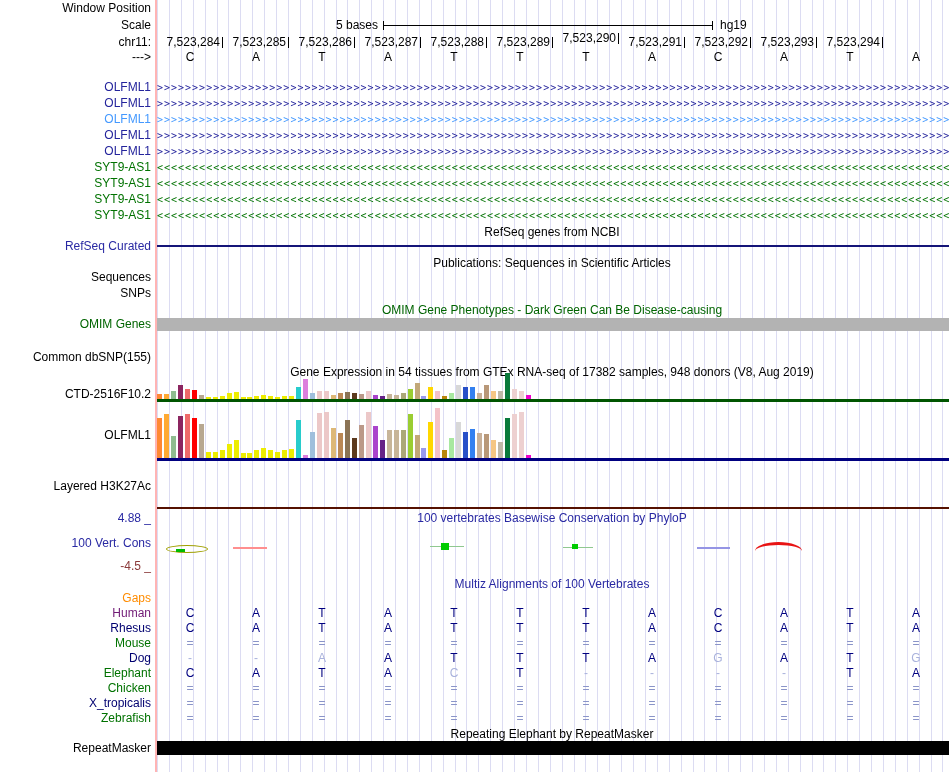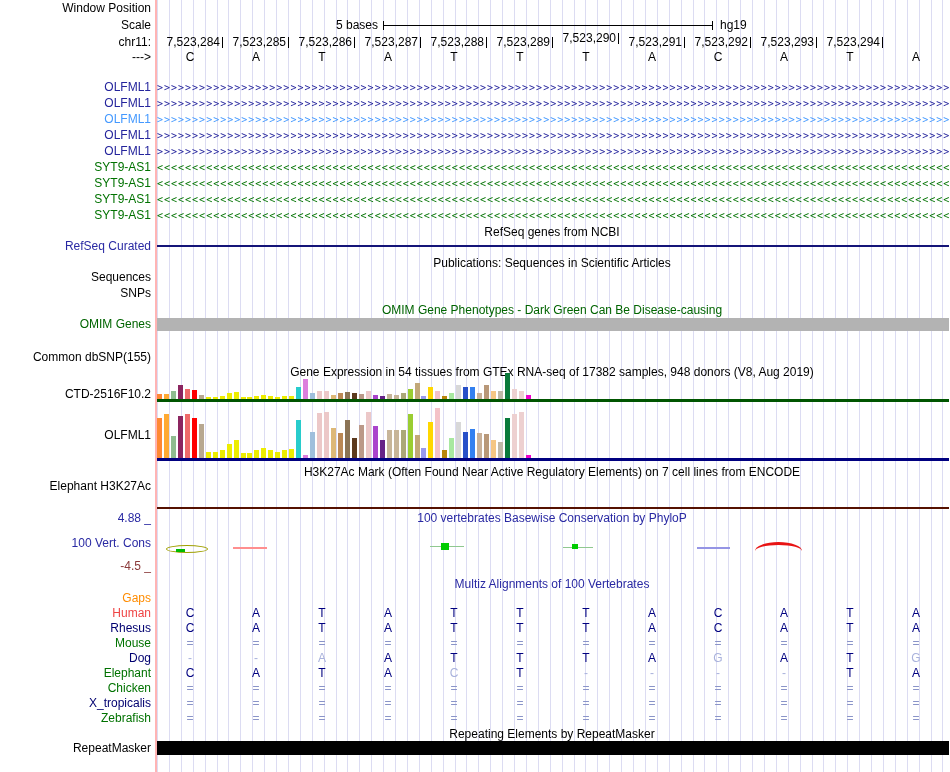--- a/index.html
+++ b/index.html
@@ -290,22 +290,21 @@
       <div class="bar" style="left: 477.16px; top: 433px; height: 25px; background: rgb(200, 176, 152);"></div>
       <div class="bar" style="left: 484.12px; top: 434px; height: 24px; background: rgb(184, 152, 120);"></div>
       <div class="bar" style="left: 491.08px; top: 440px; height: 18px; background: rgb(245, 198, 132);"></div>
       <div class="bar" style="left: 498.04px; top: 442px; height: 16px; background: rgb(192, 184, 168);"></div>
       <div class="bar" style="left: 505px; top: 418px; height: 40px; background: rgb(10, 122, 60);"></div>
       <div class="bar" style="left: 511.96px; top: 414px; height: 44px; background: rgb(237, 208, 208);"></div>
       <div class="bar" style="left: 518.92px; top: 412px; height: 46px; background: rgb(237, 208, 208);"></div>
       <div class="bar" style="left: 525.88px; top: 455px; height: 3px; background: rgb(238, 0, 204);"></div>
     </div>
 
-  <div class="title" style="top:466px">H3K27Ac Mark (Often Found Near Active Regulatory Elements) on 7 cell lines from ENCODE</div>
-  <div class="lbl" style="top:480px">Elephant H3K27Ac</div>
+  <div class="lbl" style="top:480px">Layered H3K27Ac</div>
   <div class="hline" id="h3k27ac-line" style="top: 507px; height: 2px; background: rgb(85, 17, 0);"></div>
 
   <div class="lbl blue" style="top:512px">4.88 _</div>
   <div class="title blue" style="top:512px">100 vertebrates Basewise Conservation by PhyloP</div>
   <div class="lbl blue" style="top:537px">100 Vert. Cons</div>
   <div class="lbl maroon" style="top:560px">-4.5 _</div>
   <div id="layer-cons">
       <div class="mark" style="left: 166px; top: 545px; width: 40px; height: 6px; border: 1.5px solid rgb(160, 160, 0); border-radius: 50%;"></div>
       <div class="mark" style="left: 176px; top: 549px; width: 9px; height: 3px; background: rgb(0, 187, 0);"></div>
       <div class="mark" style="left: 233px; top: 547px; width: 34px; height: 2px; background: rgb(255, 143, 143);"></div>
@@ -313,21 +312,21 @@
       <div class="mark" style="left: 441px; top: 543px; width: 8px; height: 7px; background: rgb(0, 204, 0);"></div>
       <div class="mark" style="left: 563px; top: 547px; width: 30px; height: 1px; background: rgb(144, 200, 144);"></div>
       <div class="mark" style="left: 572px; top: 544px; width: 6px; height: 5px; background: rgb(0, 204, 0);"></div>
       <div class="mark" style="left: 697px; top: 547px; width: 33px; height: 2px; background: rgb(149, 149, 229);"></div>
       <div class="mark" style="left: 755px; top: 542px; width: 47px; height: 9px; border-top: 3px solid rgb(232, 20, 20); border-top-left-radius: 23.5px 9px; border-top-right-radius: 23.5px 9px;"></div>
     </div>
 
   <div class="title blue" style="top:578px">Multiz Alignments of 100 Vertebrates</div>
   <div class="lbl orange" style="top:592px">Gaps</div>
   <div id="layer-multiz">
-      <div class="lbl" style="top: 607px; color: #ef4444; text-align: right;">Human</div>
+      <div class="lbl" style="top: 607px; color: #701a75; text-align: right;">Human</div>
       <div class="mcell " style="top: 607px; left: 157px; width: 66px;">C</div>
       <div class="mcell " style="top: 607px; left: 223px; width: 66px;">A</div>
       <div class="mcell " style="top: 607px; left: 289px; width: 66px;">T</div>
       <div class="mcell " style="top: 607px; left: 355px; width: 66px;">A</div>
       <div class="mcell " style="top: 607px; left: 421px; width: 66px;">T</div>
       <div class="mcell " style="top: 607px; left: 487px; width: 66px;">T</div>
       <div class="mcell " style="top: 607px; left: 553px; width: 66px;">T</div>
       <div class="mcell " style="top: 607px; left: 619px; width: 66px;">A</div>
       <div class="mcell " style="top: 607px; left: 685px; width: 66px;">C</div>
       <div class="mcell " style="top: 607px; left: 751px; width: 66px;">A</div>
@@ -419,16 +418,16 @@
       <div class="mcell e" style="top: 712px; left: 421px; width: 66px;">=</div>
       <div class="mcell e" style="top: 712px; left: 487px; width: 66px;">=</div>
       <div class="mcell e" style="top: 712px; left: 553px; width: 66px;">=</div>
       <div class="mcell e" style="top: 712px; left: 619px; width: 66px;">=</div>
       <div class="mcell e" style="top: 712px; left: 685px; width: 66px;">=</div>
       <div class="mcell e" style="top: 712px; left: 751px; width: 66px;">=</div>
       <div class="mcell e" style="top: 712px; left: 817px; width: 66px;">=</div>
       <div class="mcell e" style="top: 712px; left: 883px; width: 66px;">=</div>
     </div>
 
-  <div class="title" style="top:728px">Repeating Elements by RepeatMasker</div>
+  <div class="title" style="top:728px">Repeating Elephant by RepeatMasker</div>
   <div class="lbl" style="top:742px">RepeatMasker</div>
   <div class="hline" id="rm-bar" style="top: 741px; height: 14px; background: rgb(0, 0, 0);"></div>
 </div>
 
 </body></html>

